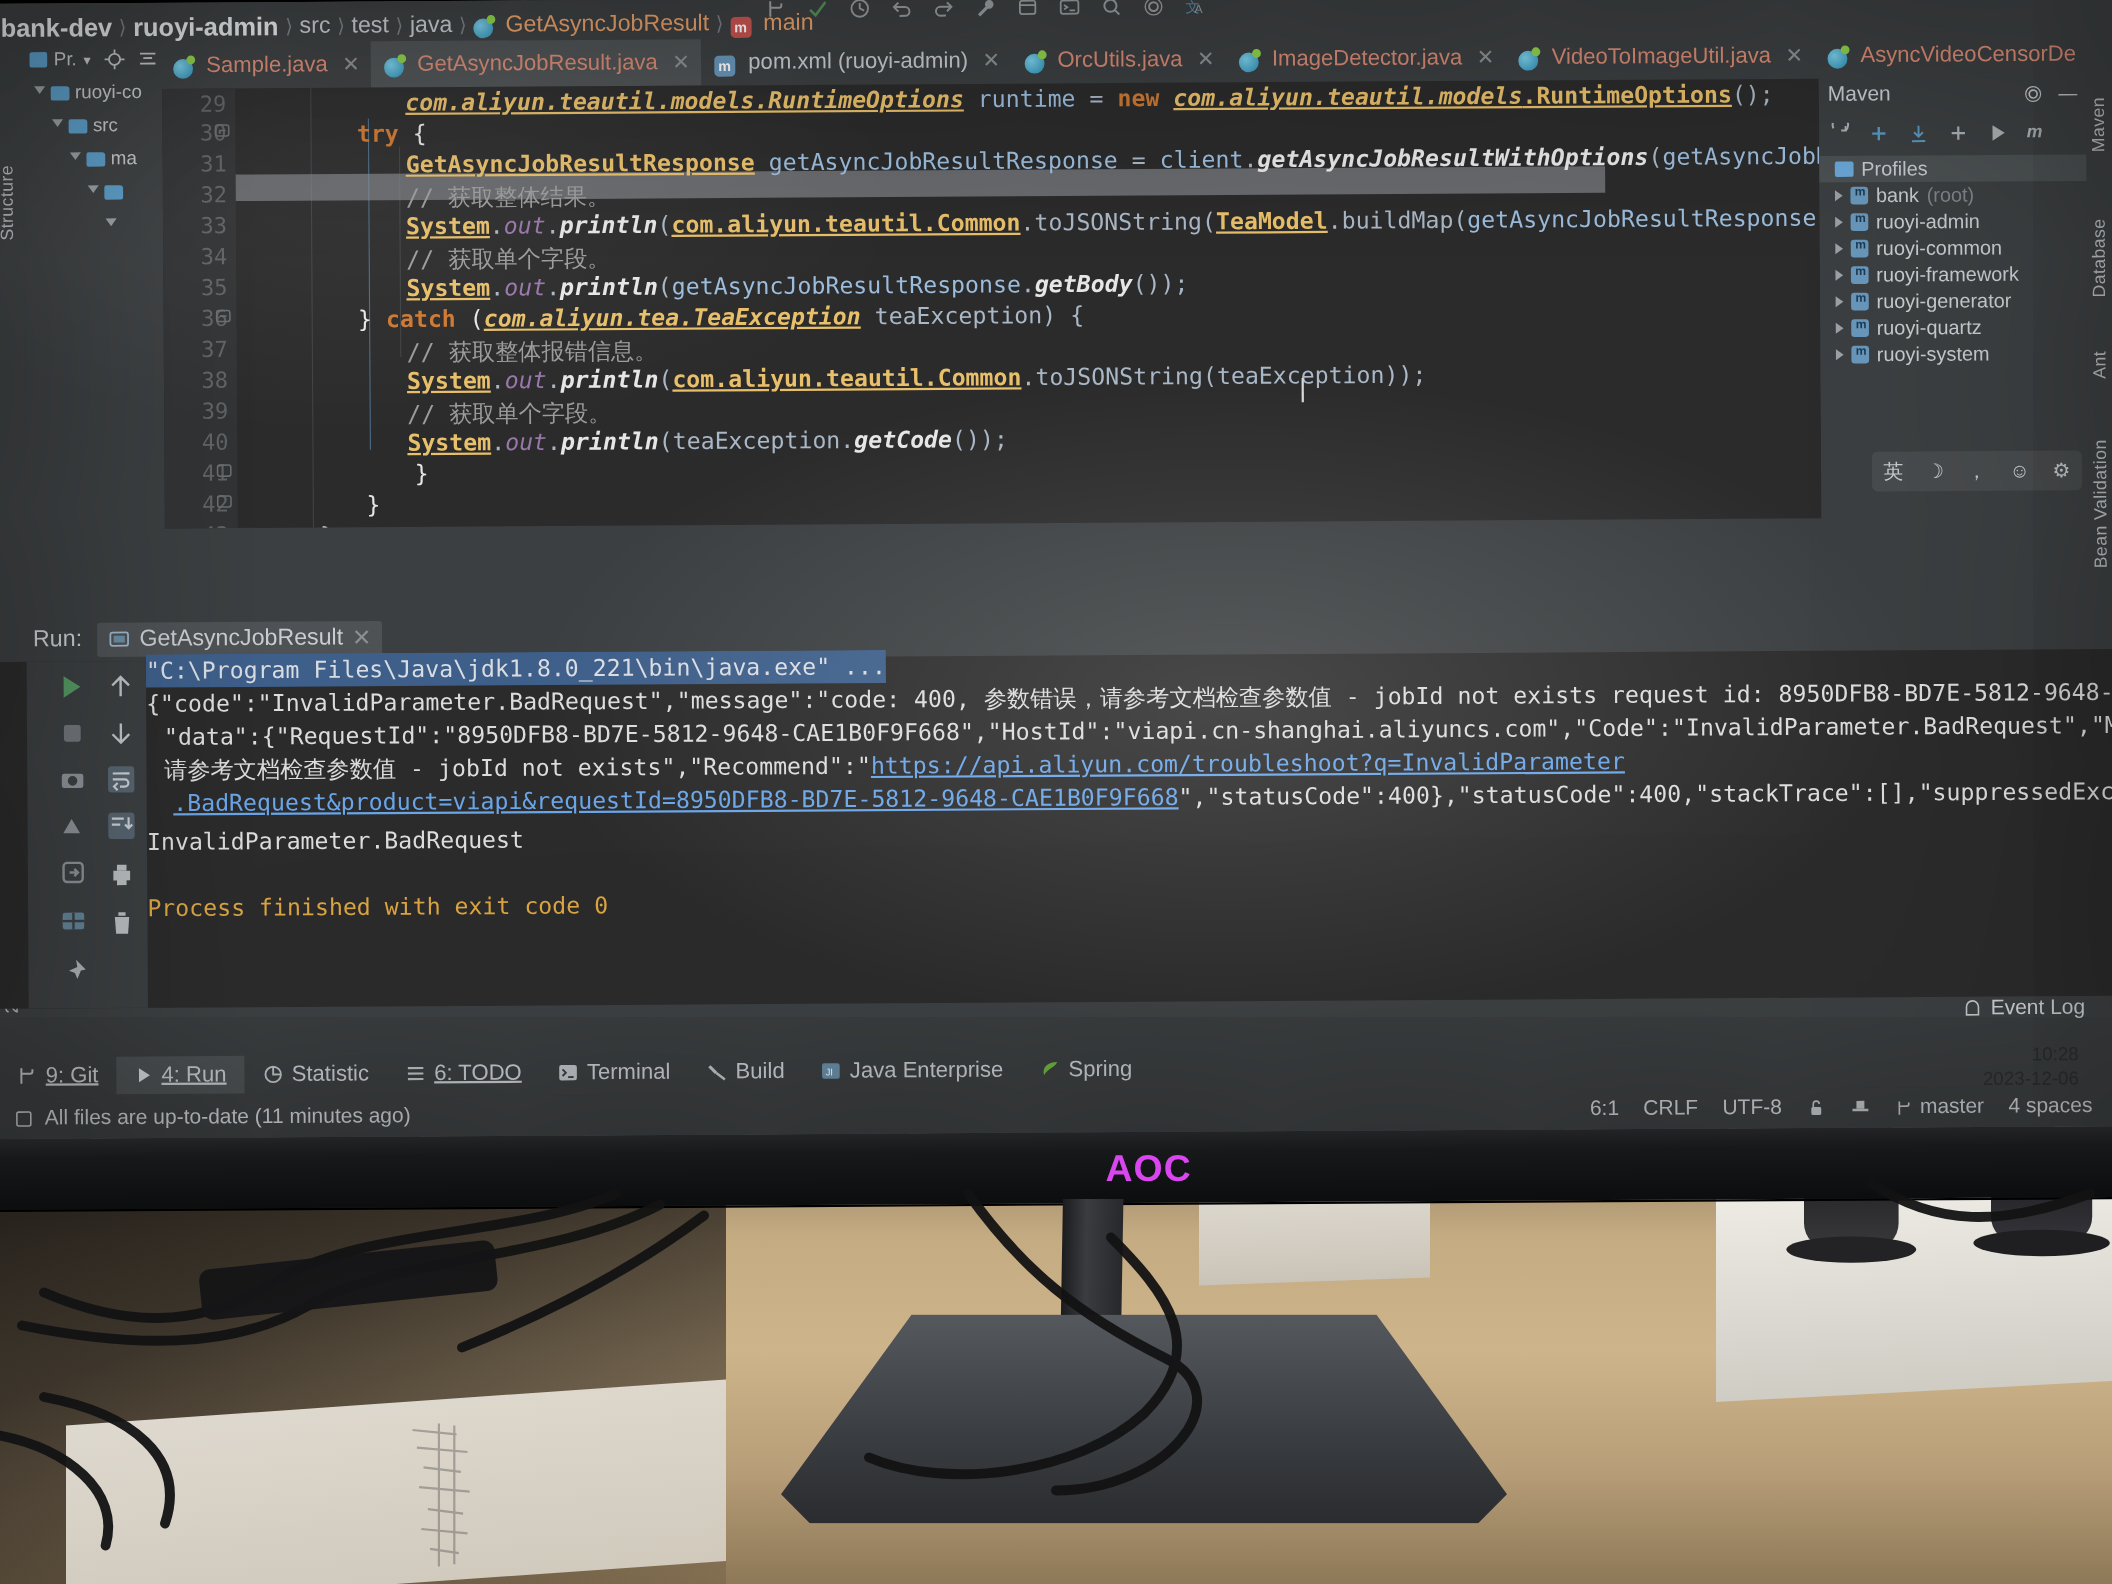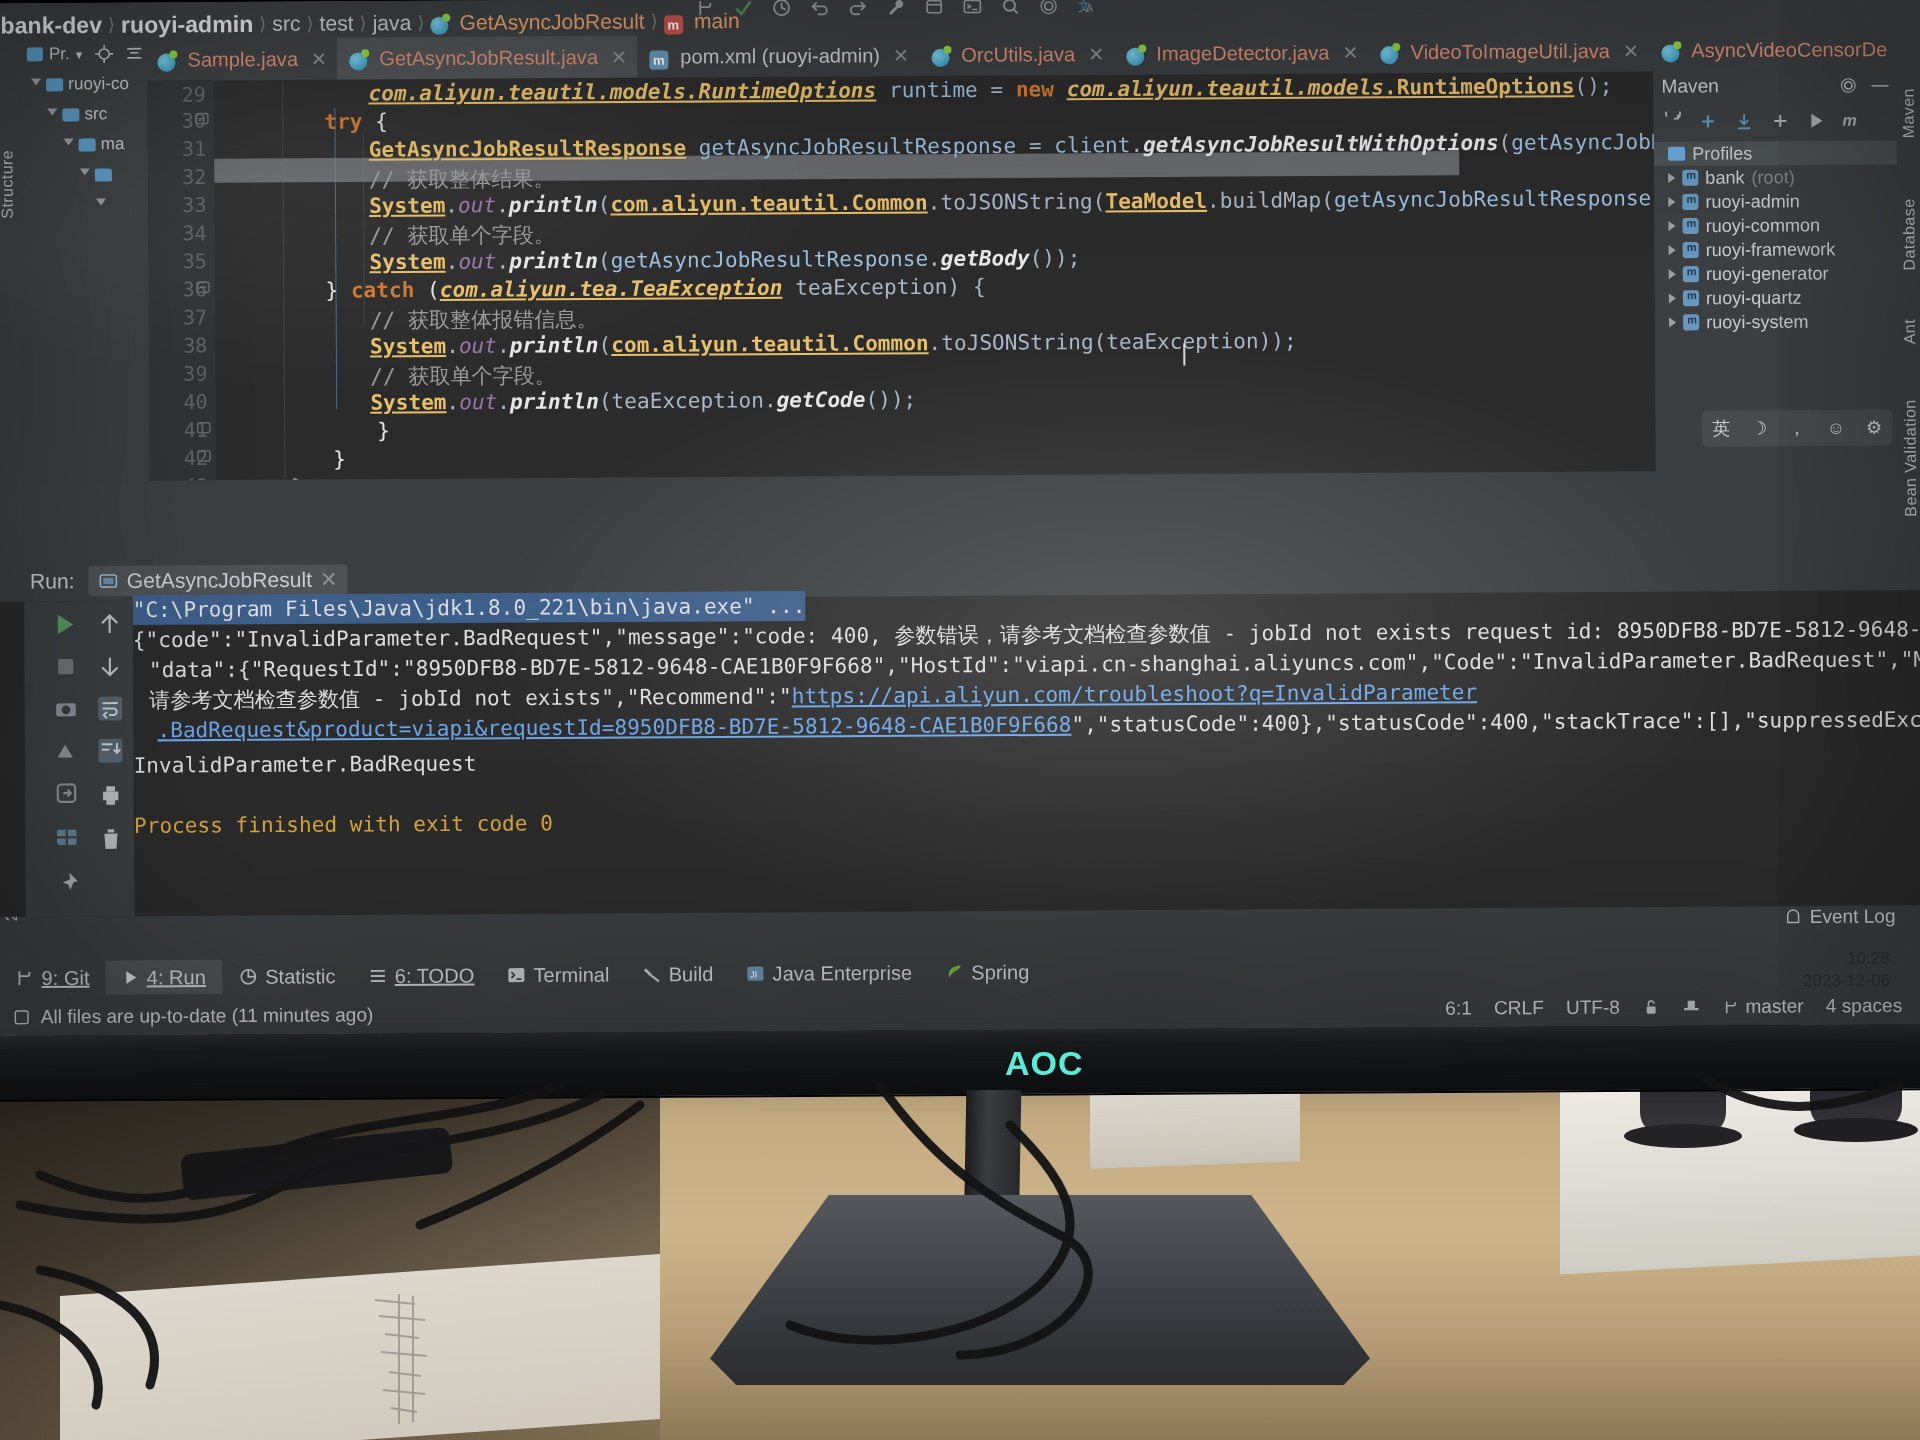--- a/index.html
+++ b/index.html
@@ -23,21 +23,21 @@
     background:linear-gradient(180deg,#1b1b1d,#39393c);}
   .speaker-a::after{content:"";position:absolute;left:-16px;top:84px;width:118px;height:24px;border-radius:50%;background:#232326;}
   .speaker-b{position:absolute;left:1810px;top:1030px;width:92px;height:100px;border-radius:10px 10px 24px 24px;
     background:linear-gradient(180deg,#161618,#34343a);}
   .speaker-b::after{content:"";position:absolute;left:-16px;top:88px;width:124px;height:24px;border-radius:50%;background:#1f1f22;}
 
   
   .monitor-bezel{position:absolute;left:-10px;top:1016px;width:1940px;height:78px;
     background:linear-gradient(180deg,#2b2d30 0%,#17181a 40%,#0c0d0f 100%);
     border-bottom:2px solid #000;transform:rotate(-0.35deg);}
-  .aoc{position:absolute;left:1005px;top:1044px;font:700 34px "Liberation Sans",sans-serif;color:#5eead4;letter-spacing:1px;}
+  .aoc{position:absolute;left:1005px;top:1044px;font:700 34px "Liberation Sans",sans-serif;color:#d946ef;letter-spacing:1px;}
   .neck{position:absolute;left:965px;top:1090px;width:55px;height:150px;
     background:linear-gradient(90deg,#1b1c1e,#3a3c40 40%,#26282b 100%);transform:skewX(-1deg);}
   .base{position:absolute;left:710px;top:1195px;width:660px;height:190px;
     background:linear-gradient(180deg,#55585c 0%,#3b3e42 55%,#2a2c2f 100%);
     clip-path:polygon(18% 0%,82% 0%,100% 86%,96% 100%,4% 100%,0% 86%);
     box-shadow:0 10px 28px rgba(0,0,0,.6);}
 
   
   .screen{position:absolute;left:0;top:0;width:1920px;height:1028px;background:#3c3f41;
     transform:rotate(-0.35deg) scale(1.004);transform-origin:50% 60%;overflow:hidden;}

